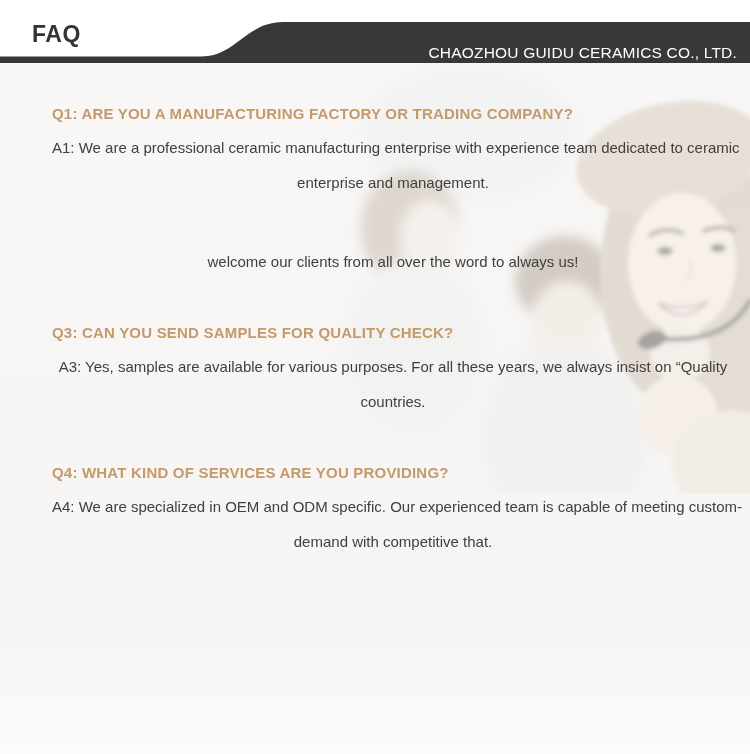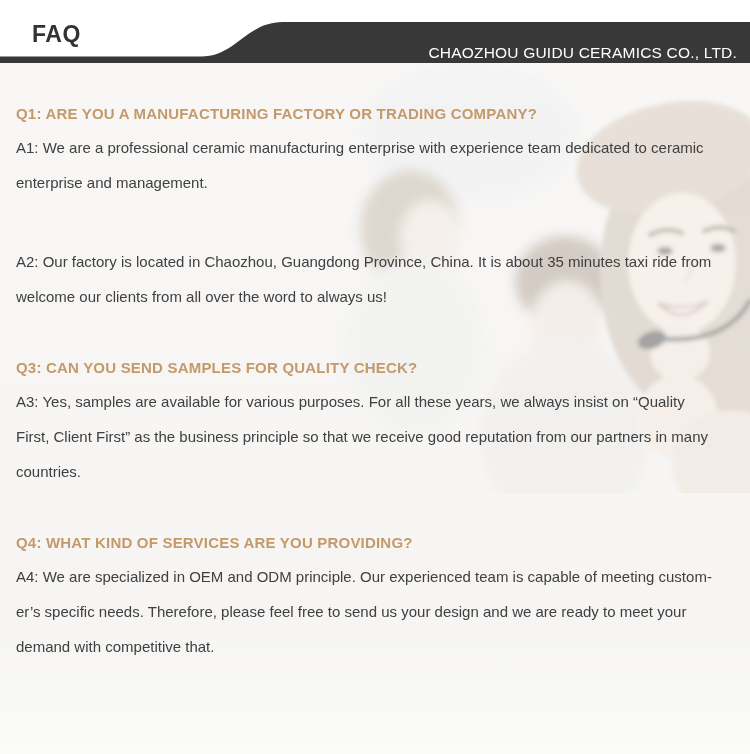--- a/index.html
+++ b/index.html
@@ -24,27 +24,27 @@
   .content {
     position: relative; width: 750px; height: 691px;
     padding: 41px 16px 0 16px;
     background: linear-gradient(180deg, #f8f7f6 0%, #f6f5f4 82%, #fbfbfa 100%);
     overflow: hidden;
   }
   .bg-photo {
     position: absolute; top: 0; right: 0; width: 420px; height: 430px;
     opacity: 0.5; pointer-events: none; z-index: 0;
   }
-  .faq-section { position: relative; z-index: 1; }
+  .faq-section { position: relative; z-index: 1; margin-left: 36px; }
   .question {
     color: #c49a6a; font-size: 15px; font-weight: bold;
     line-height: 20px; margin: 0 0 6px 0; letter-spacing: 0.2px; white-space: nowrap;
   }
   .answer { margin: 0 0 44px 0; color: #404040; font-size: 15px; }
-  .answer .line { display: block; height: 35px; line-height: 35px; white-space: nowrap; }
+  .answer .line { display: block; height: 35px; line-height: 35px; white-space: nowrap; text-align: center; }
   .faq-section:last-child .answer { margin-bottom: 0; }
 </style>
 </head>
 <body>
 
 <div class="page">
 
   <header class="header">
     <h1 class="faq-title">FAQ</h1>
     <svg class="ribbon-svg" viewBox="0 0 750 63" preserveAspectRatio="none" aria-hidden="true">
@@ -96,37 +96,34 @@
     <section class="faq-section">
       <h2 class="question">Q1: ARE YOU A MANUFACTURING FACTORY OR TRADING COMPANY?</h2>
       <p class="answer">
         <span class="line">A1: We are a professional ceramic manufacturing enterprise with experience team dedicated to ceramic</span>
         <span class="line">enterprise and management.</span>
       </p>
     </section>
 
     <section class="faq-section">
       <p class="answer">
-        <span class="line">A2: Our factory is located in Chaozhou, Guangdong Province, China. It is about 35 minutes taxi ride from</span>
         <span class="line">welcome our clients from all over the word to always us!</span>
       </p>
     </section>
 
     <section class="faq-section">
       <h2 class="question">Q3: CAN YOU SEND SAMPLES FOR QUALITY CHECK?</h2>
       <p class="answer">
         <span class="line">A3: Yes, samples are available for various purposes. For all these years, we always insist on “Quality</span>
-        <span class="line">First, Client First” as the business principle so that we receive good reputation from our partners in many</span>
         <span class="line">countries.</span>
       </p>
     </section>
 
     <section class="faq-section">
       <h2 class="question">Q4: WHAT KIND OF SERVICES ARE YOU PROVIDING?</h2>
       <p class="answer">
-        <span class="line">A4: We are specialized in OEM and ODM principle. Our experienced team is capable of meeting custom-</span>
-        <span class="line">er’s specific needs. Therefore, please feel free to send us your design and we are ready to meet your</span>
+        <span class="line">A4: We are specialized in OEM and ODM specific. Our experienced team is capable of meeting custom-</span>
         <span class="line">demand with competitive that.</span>
       </p>
     </section>
 
   </main>
 </div>
 
 </body></html>

